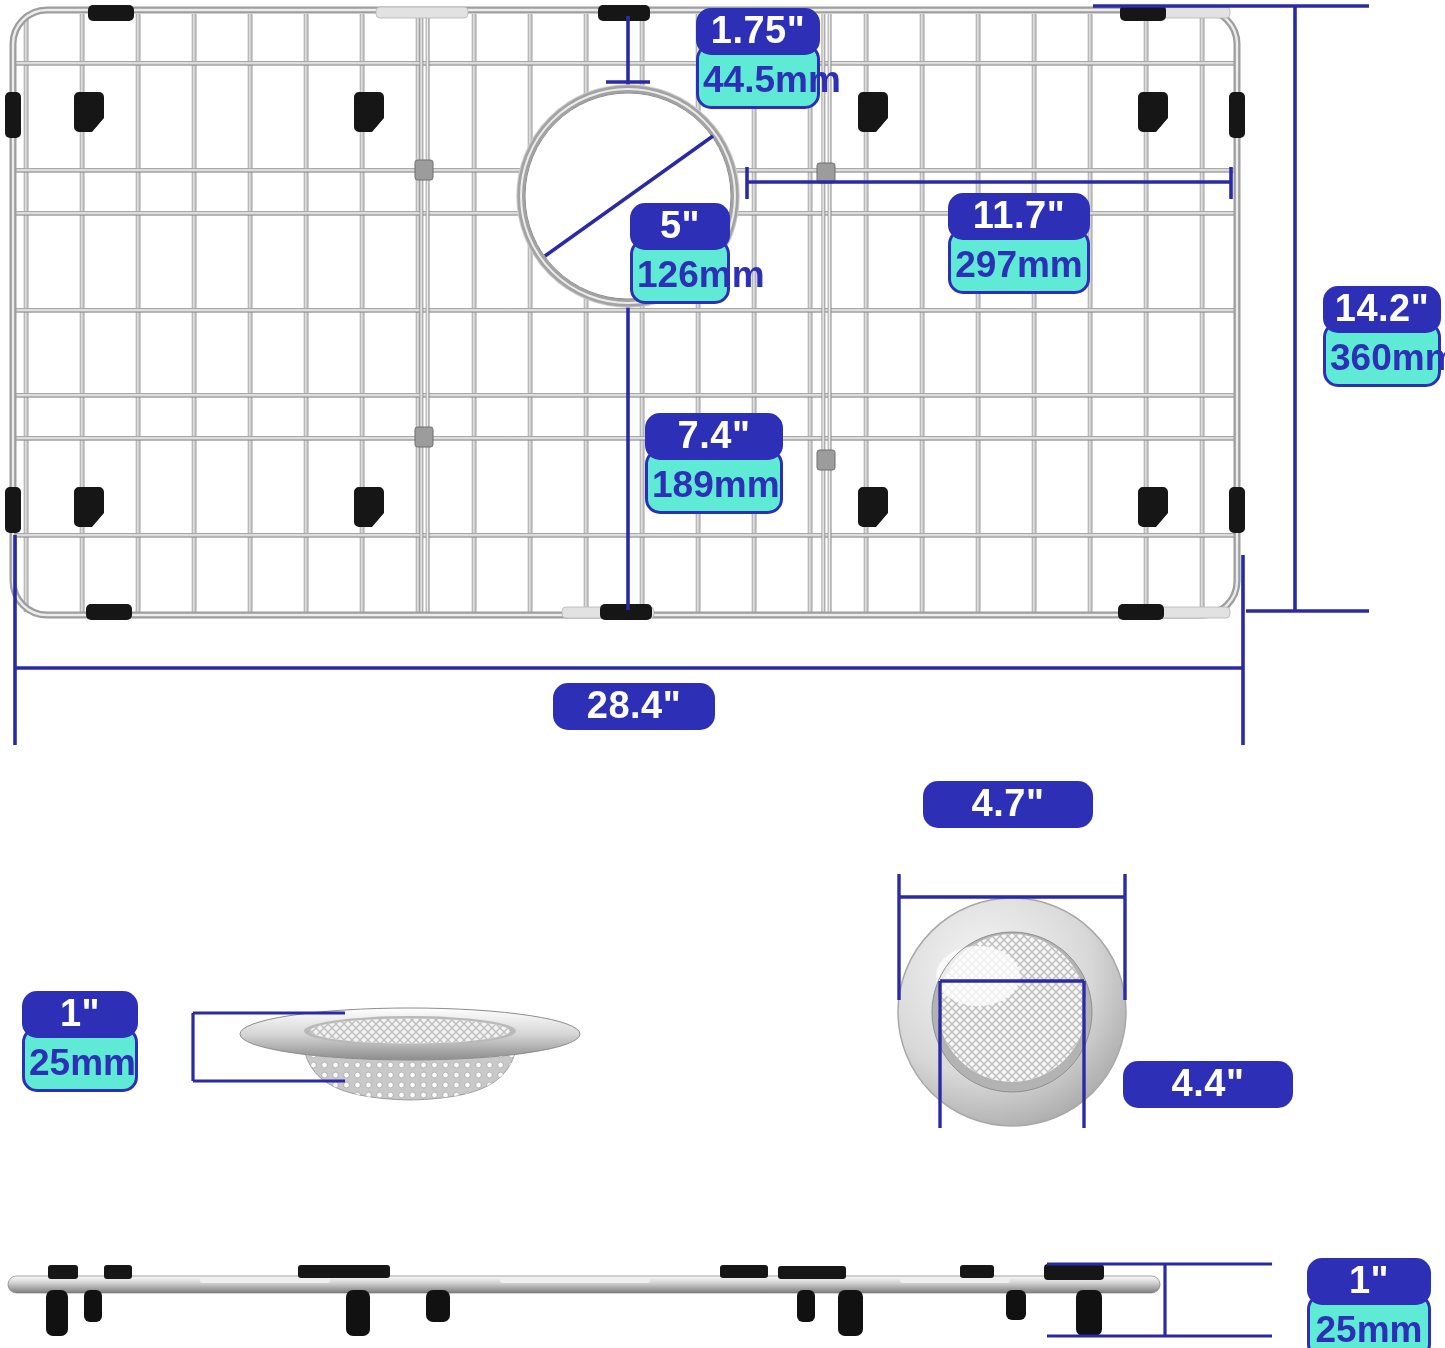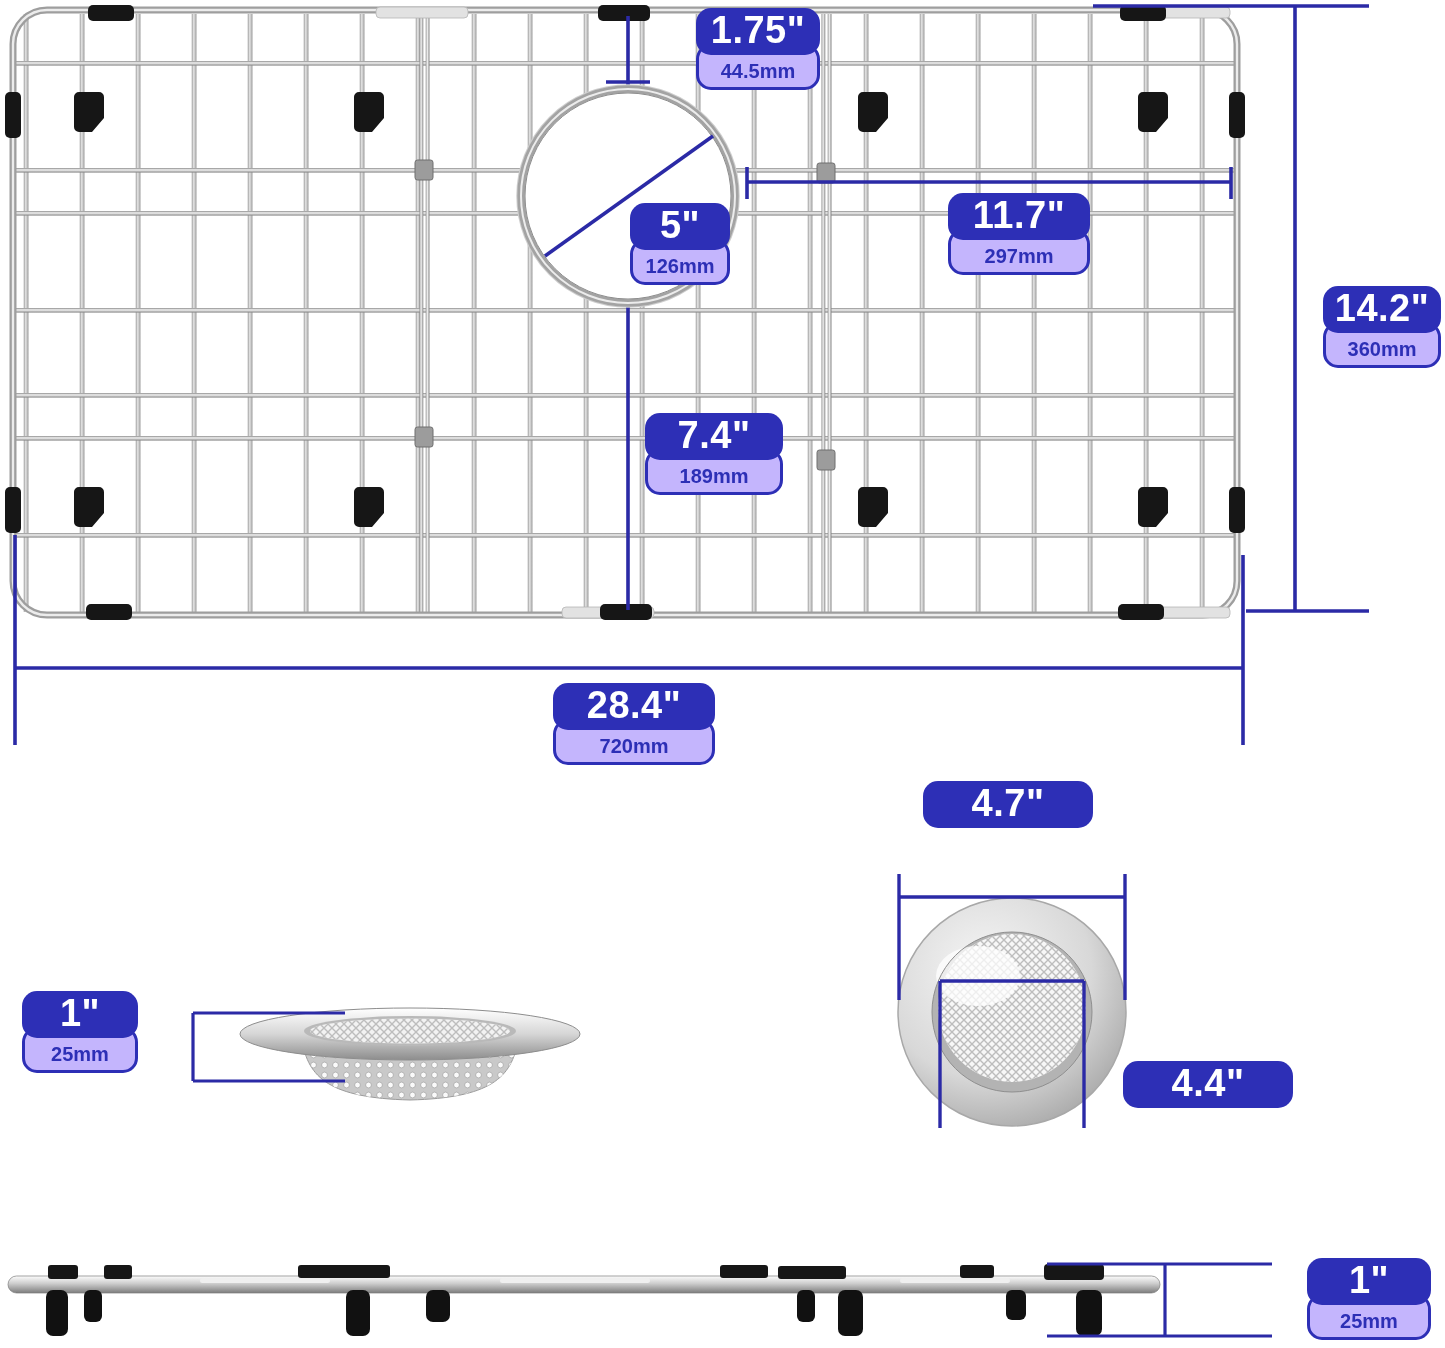--- a/index.html
+++ b/index.html
@@ -21,27 +21,27 @@
     position:relative;z-index:2;
     background:#2d2fb6;
     color:#ffffff;
     border-radius:15px;
     padding:3px 4px 6px 4px;
     font-size:38px;
     line-height:1.0;
     letter-spacing:0.5px;
   }
   .b-mm{
-    background:#c4b5fd;
+    background:#5eead4;
     color:#2d2fb6;
     border:3px solid #2d2fb6;
     border-radius:15px;
     margin-top:-11px;
     padding:13px 4px 5px 4px;
-    font-size:20px;
+    font-size:37px;
     line-height:1.1;
   }
 </style>
 </head>
 <body>
 
 <div id="canvas">
 
 <svg id="scene" width="1445" height="1348" viewBox="0 0 1445 1348">
   <defs>
@@ -254,21 +254,20 @@
   <div class="b-mm">360mm</div>
 </div>
 
 <div class="badge" style="left:645px;top:413px;width:138px">
   <div class="b-in">7.4"</div>
   <div class="b-mm">189mm</div>
 </div>
 
 <div class="badge" style="left:553px;top:683px;width:162px">
   <div class="b-in">28.4"</div>
-  <div class="b-mm">720mm</div>
 </div>
 
 <div class="badge" style="left:22px;top:991px;width:116px">
   <div class="b-in">1"</div>
   <div class="b-mm">25mm</div>
 </div>
 
 <div class="badge" style="left:923px;top:781px;width:170px">
   <div class="b-in">4.7"</div>
 </div>

